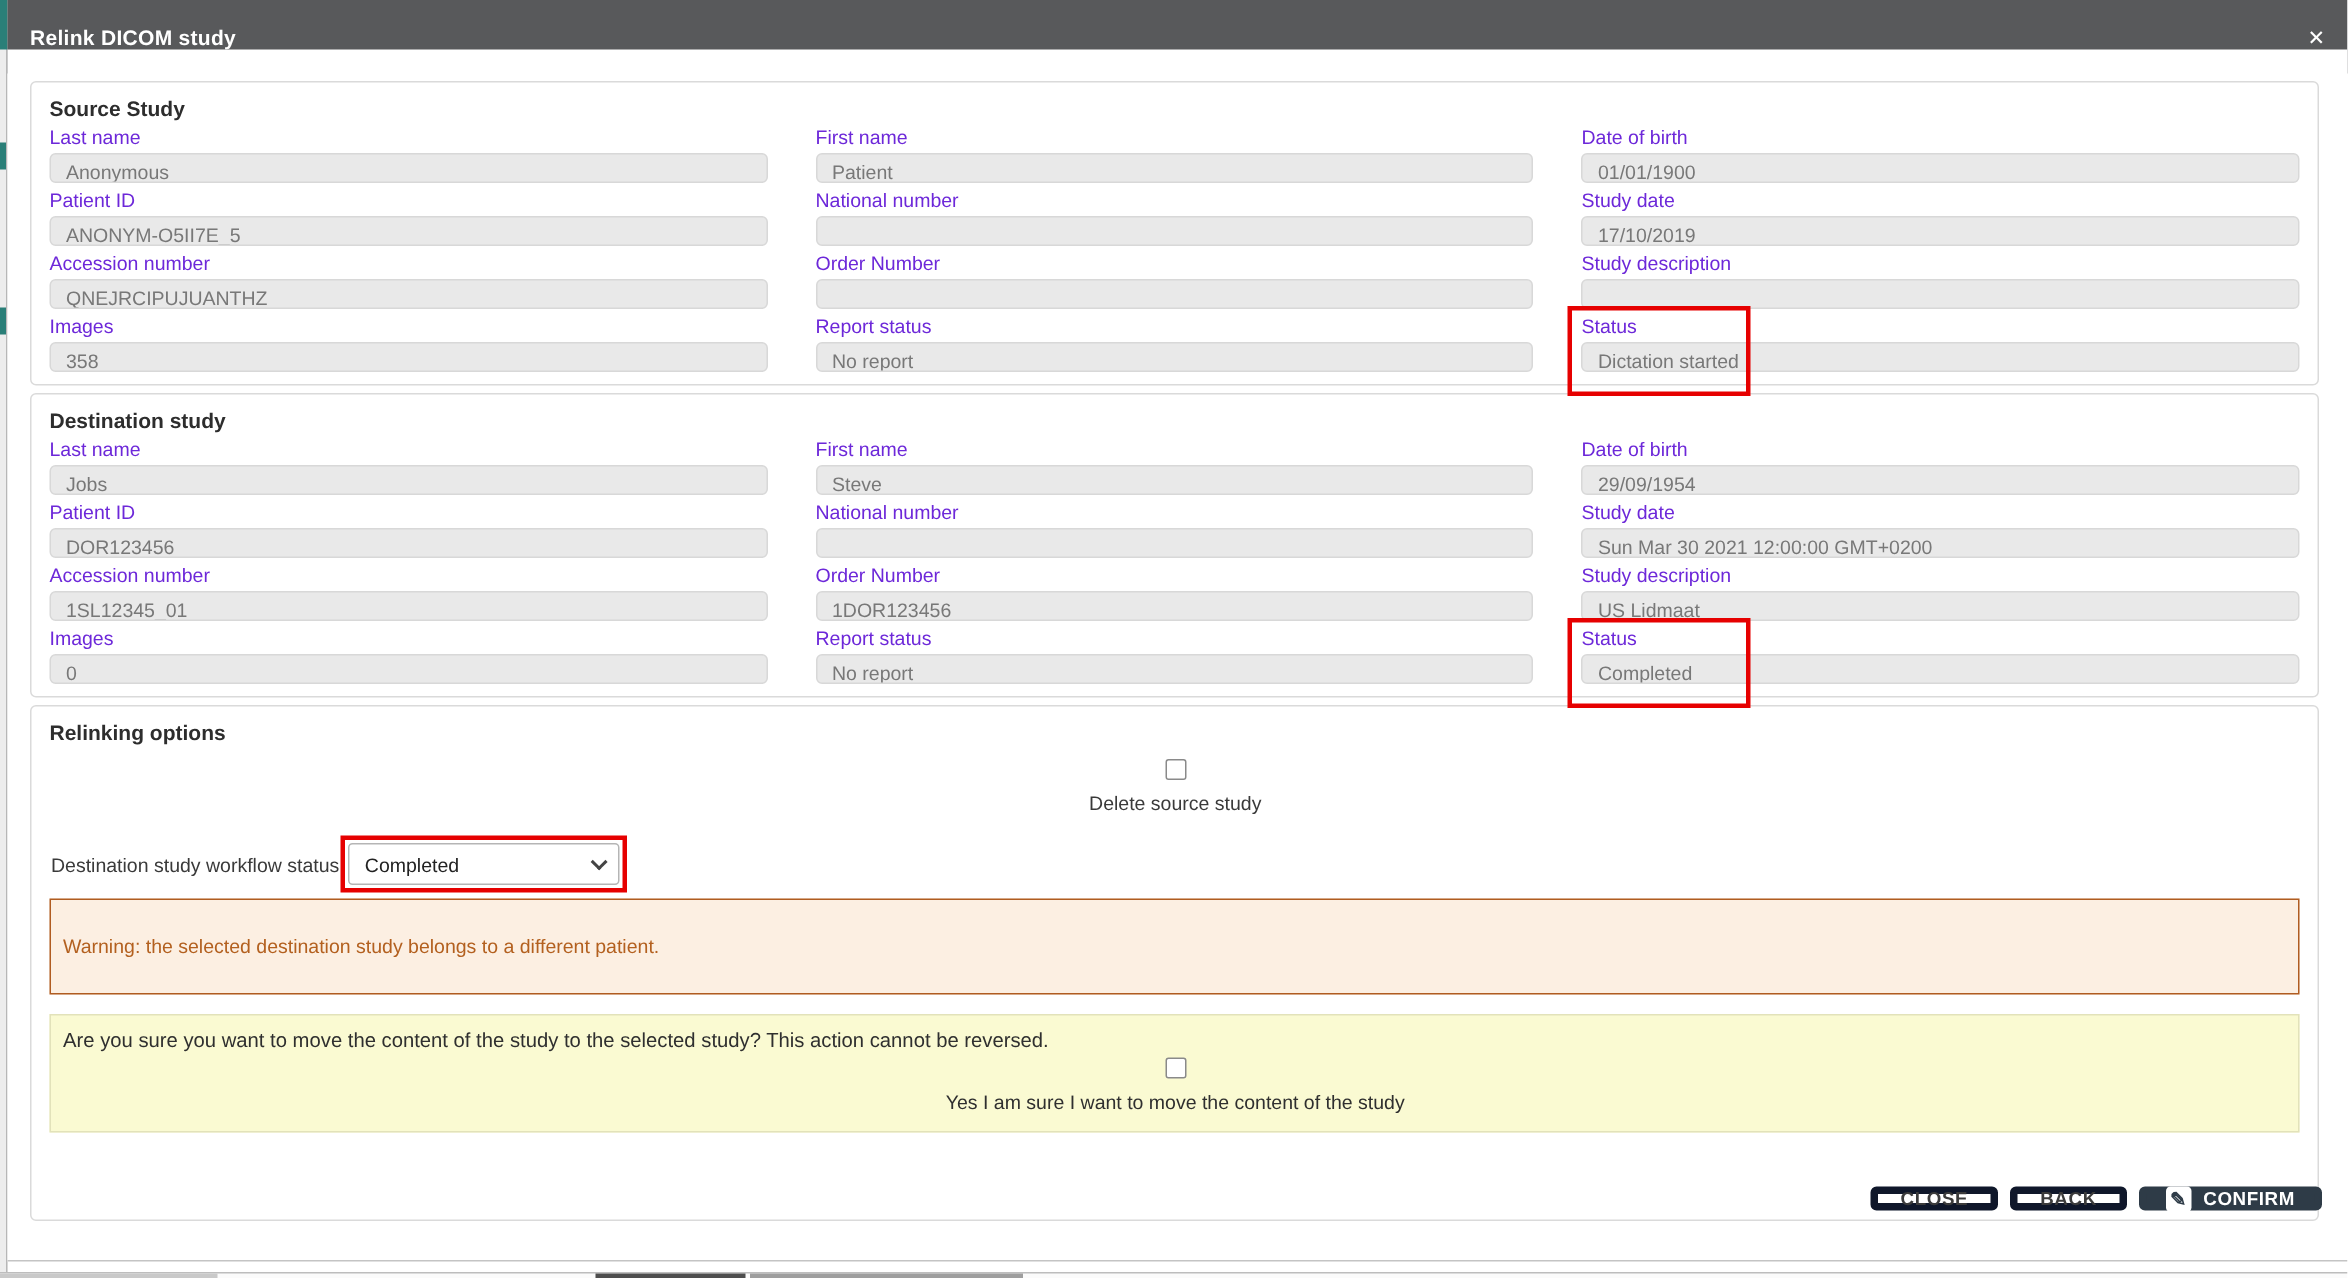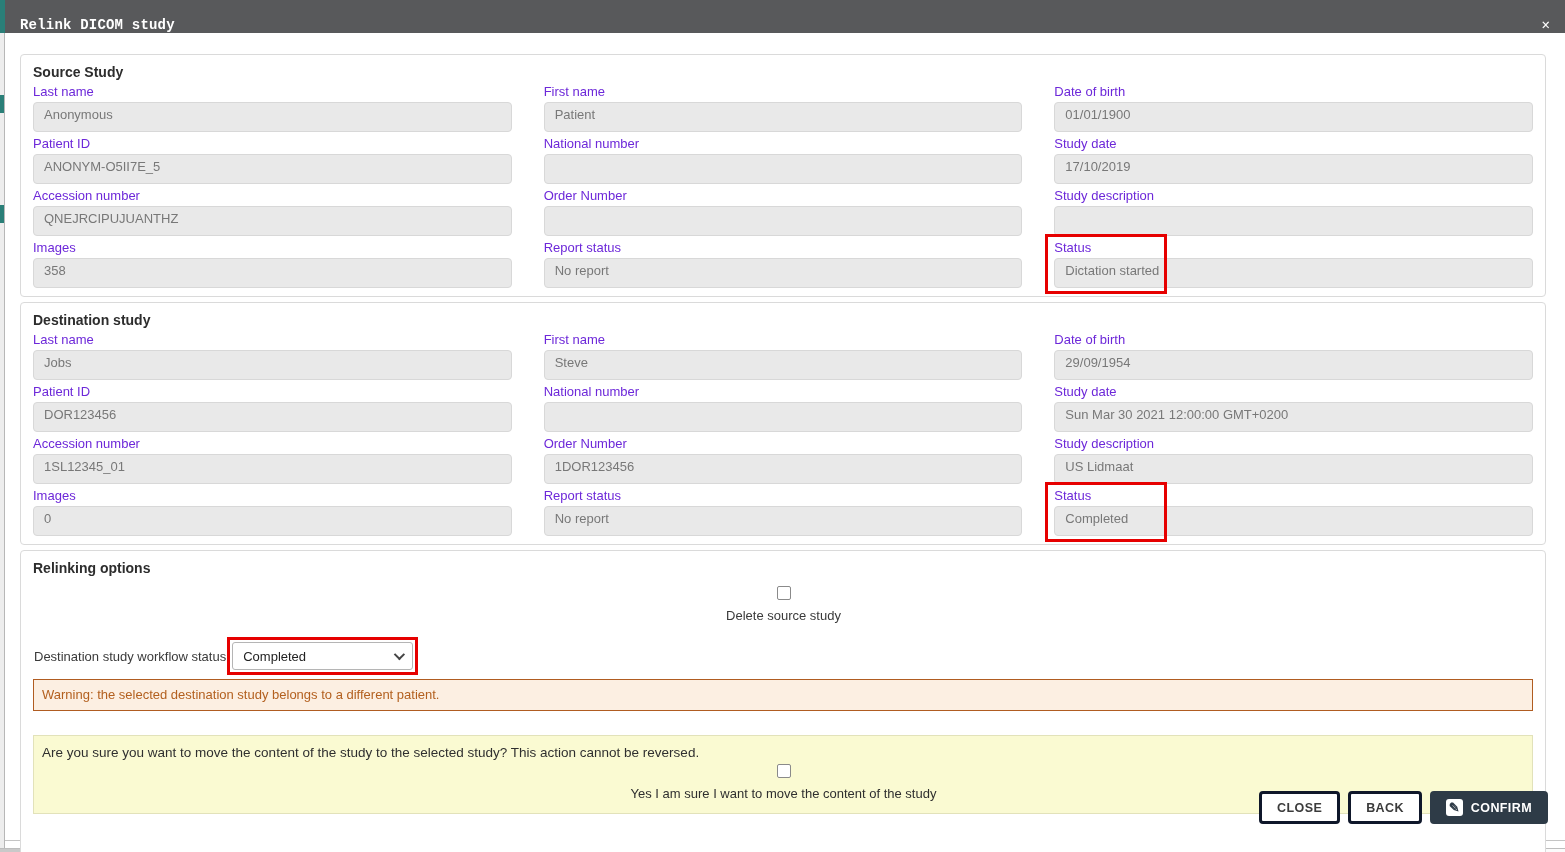--- a/index.html
+++ b/index.html
@@ -21,39 +21,39 @@
   
   .edge-bottom { position:absolute; left:0; bottom:0; width:1565px; height:4px; border-top:1px solid #bdbdbd; background:#fbfbfb; }
   .edge-bottom .seg1 { position:absolute; left:0; top:0; width:145px; height:4px; background:#c9c9c9; }
   .edge-bottom .seg2 { position:absolute; left:397px; top:0; width:100px; height:4px; background:#4e4e4e; }
   .edge-bottom .seg3 { position:absolute; left:500px; top:0; width:182px; height:4px; background:#9e9e9e; }
 
   
   .titlebar {
     position:absolute; left:5px; top:0; right:0; height:49px;
     background:#58595b; color:#fff;
-    display:flex; align-items:center; padding:0 15px;font-family:Liberation Mono, monospace;
+    display:flex; align-items:center; padding:0 15px;
   }
   .titlebar .title { font-size:14px; font-weight:bold; letter-spacing:.2px; }
   .titlebar .close { margin-left:auto; font-size:14px; line-height:14px; cursor:pointer; color:#fff; }
 
   .modal-body {
     position:absolute; left:5px; top:33px; right:0; height:808px;
     background:#fff; border-bottom:1px solid #c4c4c4;
     padding:21px 19px 0 15px;
   }
 
   .panel { border:1px solid #dadada; border-radius:4px; padding:6px 12px 8px; margin-bottom:5px; background:#fff; }
   .panel h2 { font-size:14px; font-weight:bold; color:#2d2d2d; padding-top:4px; line-height:15px; }
 
   .cols { display:grid; grid-template-columns:1fr 1fr 1fr; column-gap:32px; }
   .field { position:relative; }
   .flabel { display:block; font-size:13px; color:#6d28d9; margin:4px 0 3px; line-height:15px; }
   .finput {
-    height:30px; background:#e9e9e9; border:1px solid #d8d8d8; border-radius:4px;
+    height:20px; background:#e9e9e9; border:1px solid #d8d8d8; border-radius:4px;
     font-size:13px; color:#787878; line-height:24px; padding:0 10px;
     white-space:nowrap; overflow:hidden;
   }
 
   .hl-status {
     position:absolute; top:-6px; left:-9px; width:122px; height:60px;
     border:3px solid #e60000; pointer-events:none; z-index:2;
   }
 
   .panel-options { padding-bottom:58px; }
@@ -71,32 +71,32 @@
     border-right:2px solid #444; border-bottom:2px solid #444;
     transform:rotate(45deg) translateY(-2px);
   }
   .hl-select {
     position:absolute; top:-5px; left:-5px; width:191px; height:38px;
     border:3px solid #e60000; pointer-events:none; z-index:2;
   }
 
   .warning-box {
     margin-top:9px; background:#fcefe2; border:1px solid #b05c21;
-    color:#b3601f; font-size:13px; padding:8px 8px; line-height:14px;
+    color:#b3601f; font-size:13px; padding:24px 8px; line-height:14px;
   }
 
   .confirm-box {
-    margin-top:24px; background:#fafad2; border:1px solid #e2e2ba;
+    margin-top:13px; background:#fafad2; border:1px solid #e2e2ba;
     color:#2f2f2f; font-size:13.5px; padding:9px 8px 11px; line-height:16px;
   }
   .confirm-box .check-row { margin-top:3px; }
 
   .footer { position:absolute; top:758px; right:17px; display:flex; gap:8px; }
   .btn {
-    height:33px; background:#fff; border:3px solid #0f172a; border-radius:4px;
+    height:16px; background:#fff; border:5px solid #0f172a; border-radius:4px;
     font-family:inherit; font-weight:bold; font-size:12.5px; color:#3b3b3b;
     letter-spacing:.4px; padding:0 15px; display:flex; align-items:center; cursor:pointer;
   }
   .btn.primary { background:#2e3b47; border-color:#2e3b47; color:#fff; gap:8px; padding:0 13px; }
   .edit-icon {
     width:17px; height:17px; background:#fff; border-radius:3px;
     display:flex; align-items:center; justify-content:center;
     color:#2e3b47; font-size:13px; line-height:13px;
   }
 </style>

